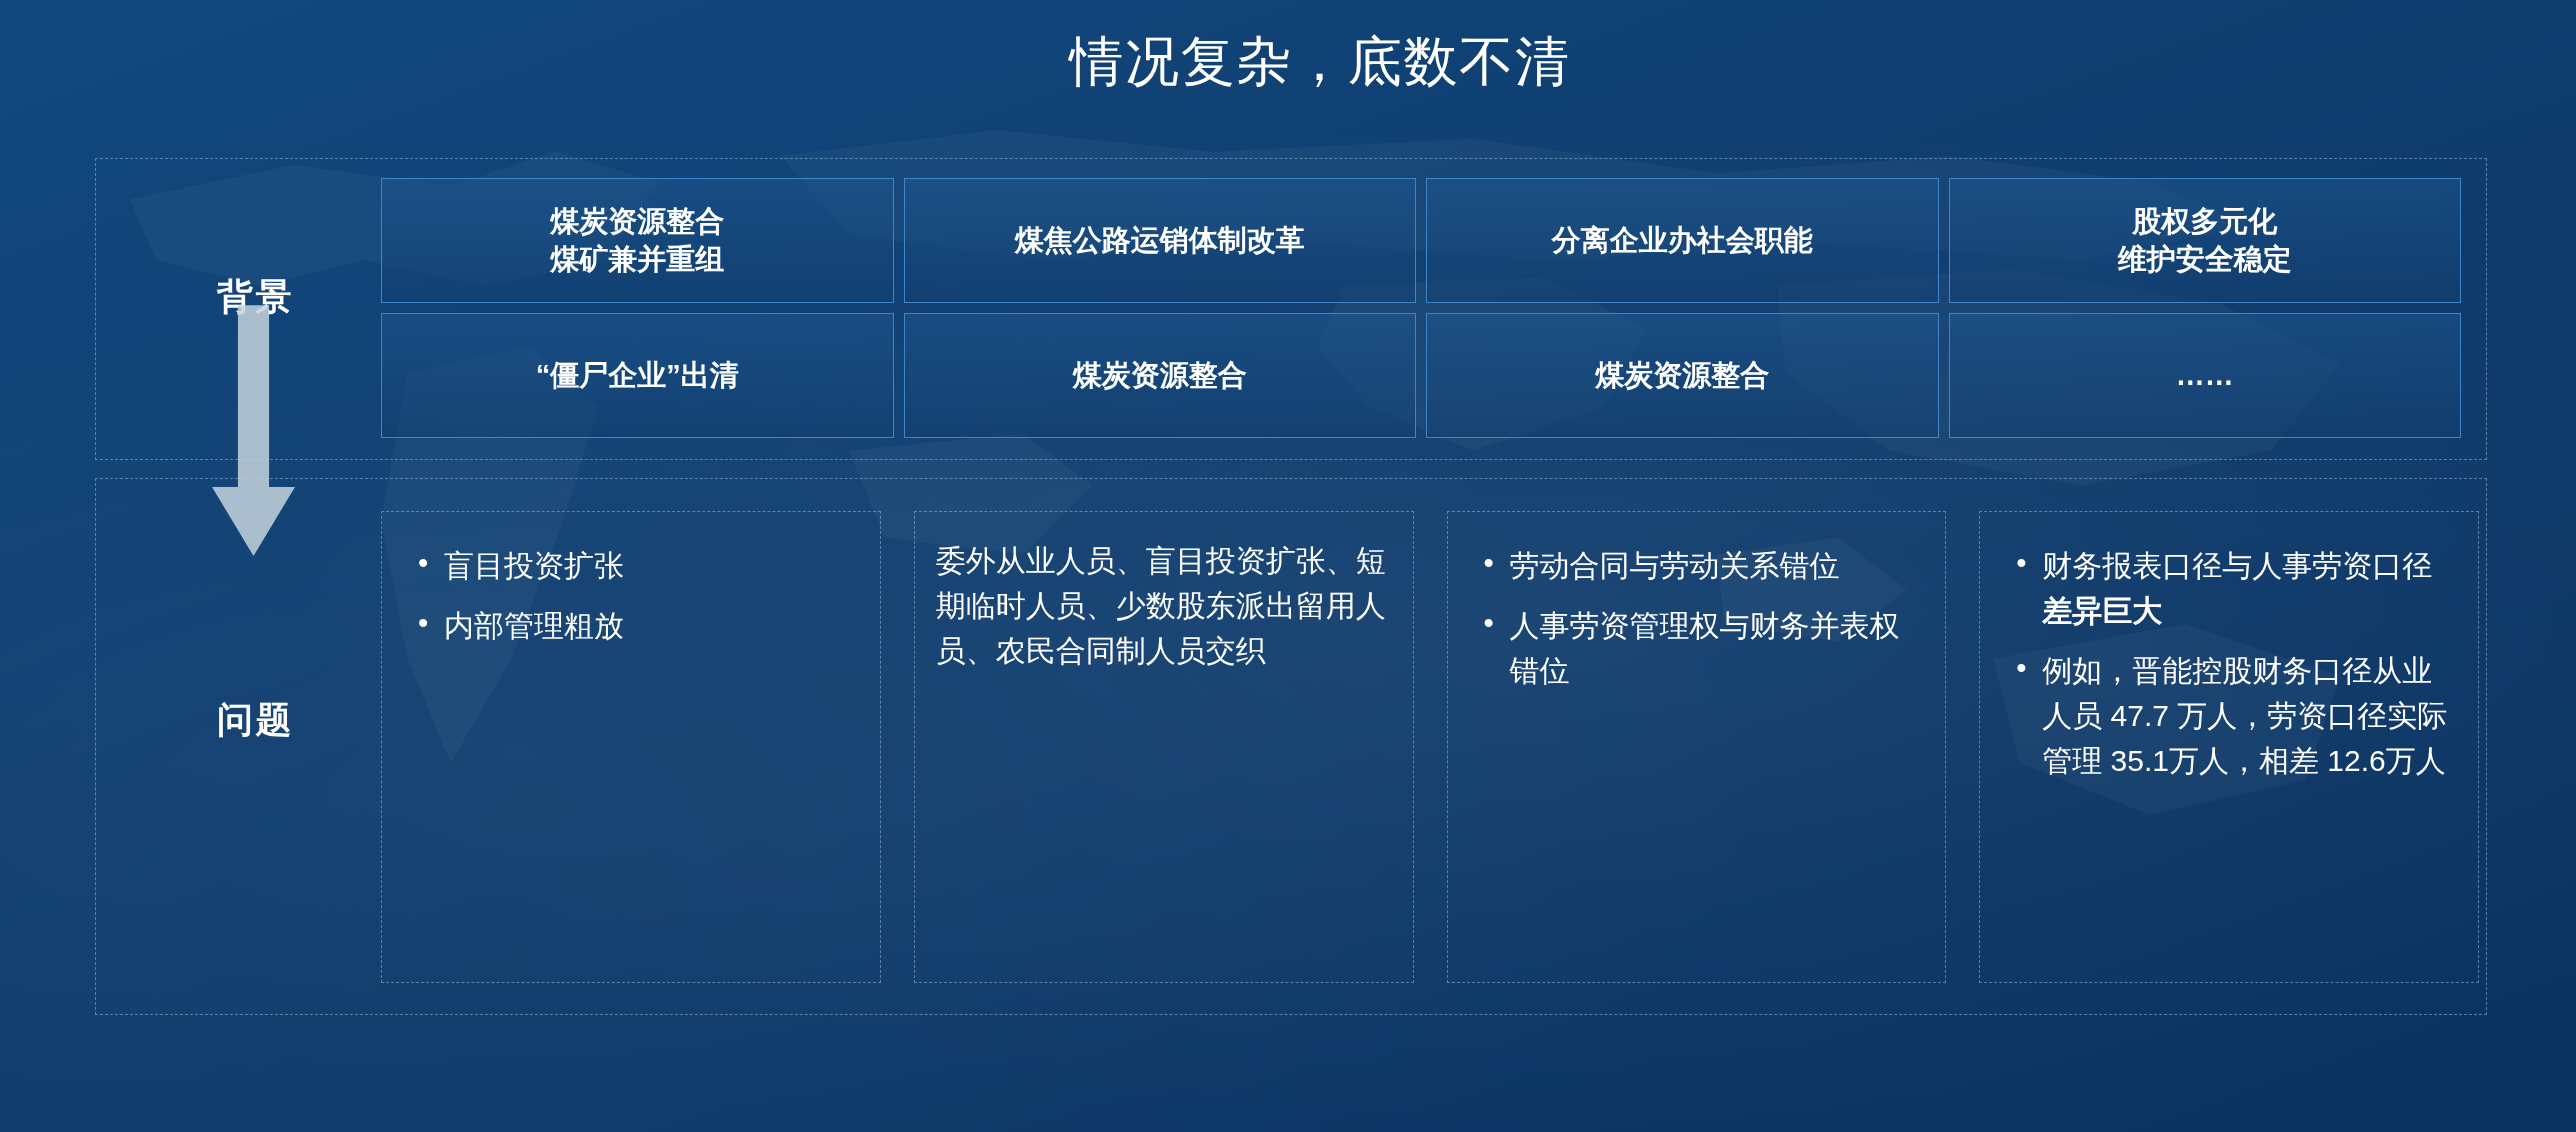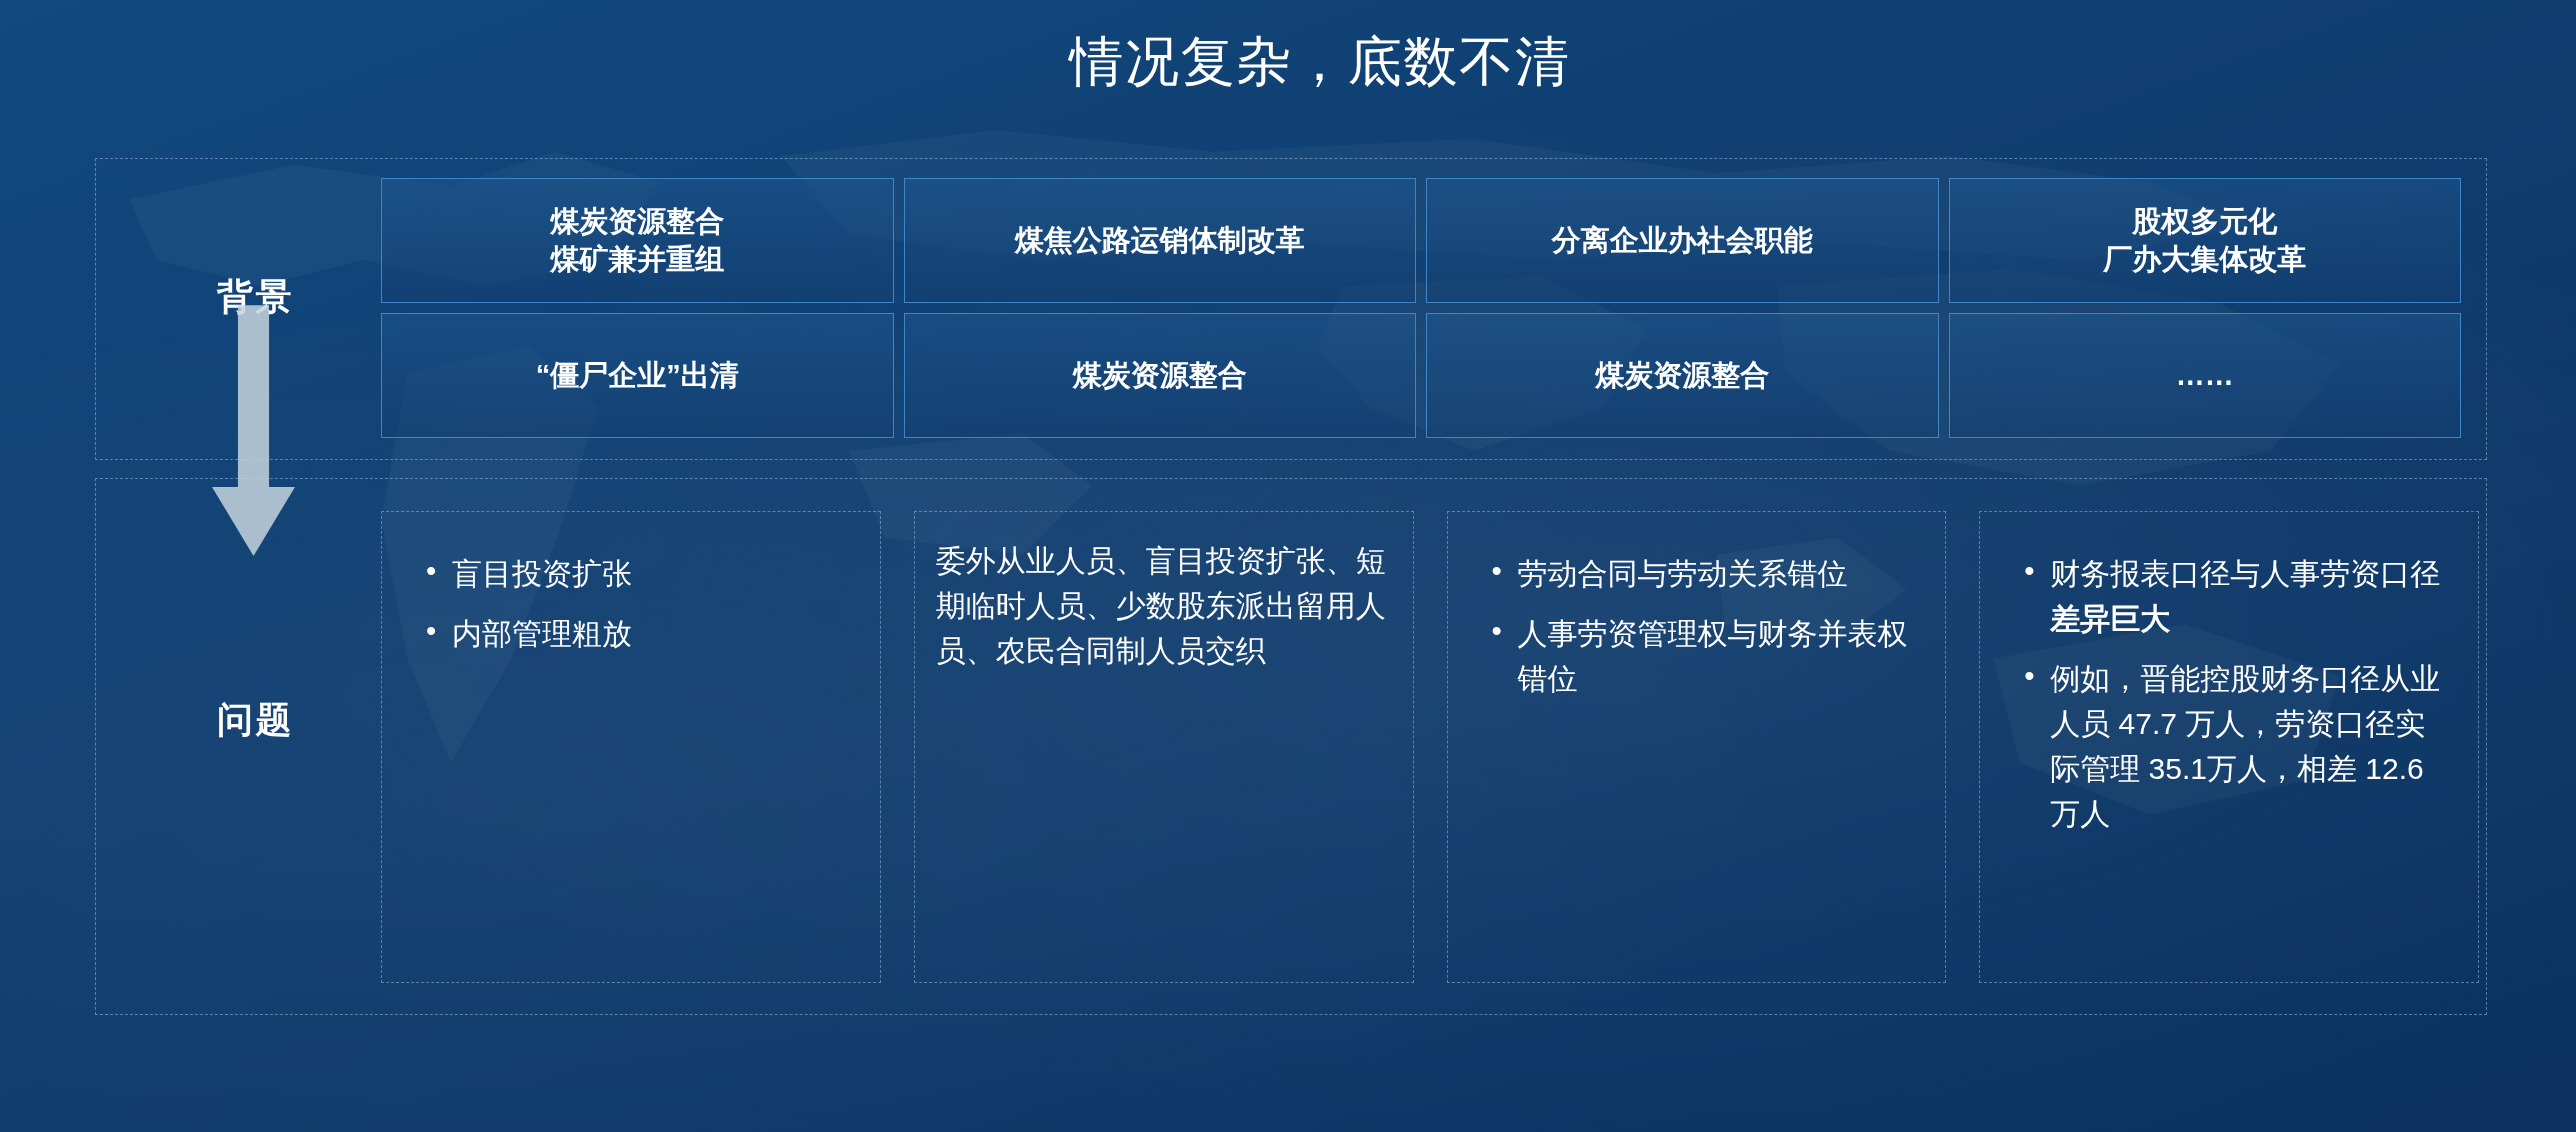--- a/index.html
+++ b/index.html
@@ -129,21 +129,21 @@
   }
   .prob-col {
     border: 1.7px dashed rgba(150,185,220,0.55);
     box-sizing: border-box;
     padding: 22.5px 21px 17.3px 21px;
   }
   .prob-col.plain {
     padding-top: 26px;
   }
   .bullets {
-    margin: 16px;
+    margin: 8px;
     padding: 0;
     list-style: none;
   }
   .bullets li {
     position: relative;
     padding-left: 33px;
     font-size: 30px;
     line-height: 1.5;
     margin-bottom: 15.6px;
     color: #ffffff;
@@ -195,21 +195,21 @@
 <svg class="arrow" viewBox="0 0 96 300">
   <polygon points="30,0 66,0 66,210 96,210 48,290 0,210 30,210" fill="#c7d3dd" opacity="0.85"></polygon>
 </svg>
 
 <div class="bg-grid">
   <div class="bg-box">煤炭资源整合
 煤矿兼并重组</div>
   <div class="bg-box">煤焦公路运销体制改革</div>
   <div class="bg-box">分离企业办社会职能</div>
   <div class="bg-box">股权多元化
-厂办大集体改革</div>
+维护安全稳定</div>
   <div class="bg-box">“僵尸企业”出清</div>
   <div class="bg-box">煤炭资源整合</div>
   <div class="bg-box">煤炭资源整合</div>
   <div class="bg-box">……</div>
 </div>
 
 <div class="prob-grid">
 
   <div class="prob-col">
     <ul class="bullets">

